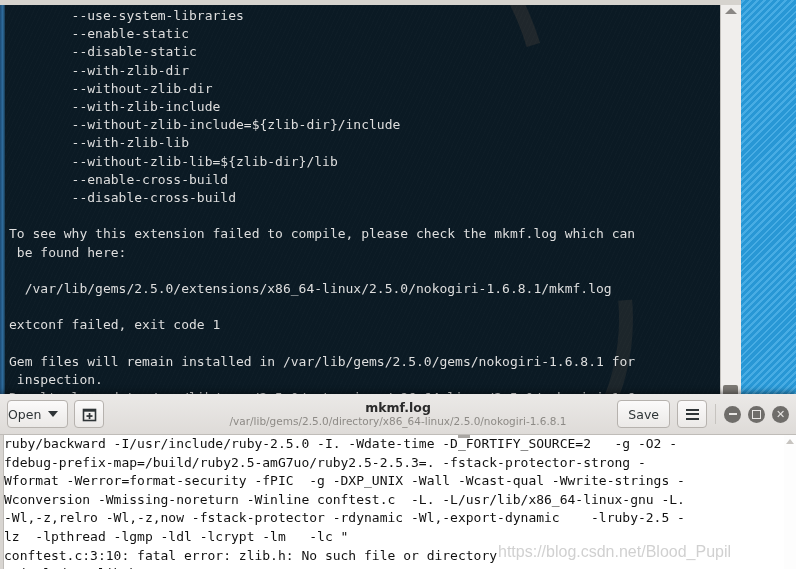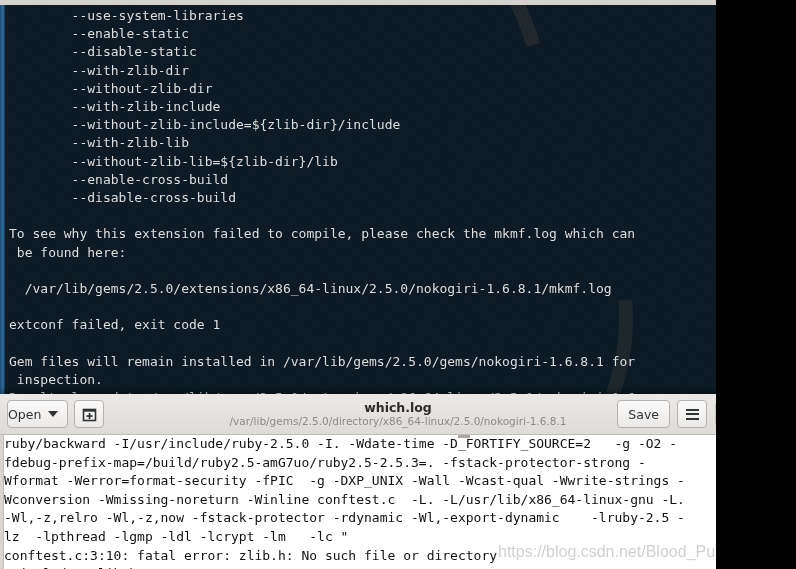--- a/index.html
+++ b/index.html
@@ -8,21 +8,21 @@
     background: #000;
   }
   body {
     width: 796px;
     height: 569px;
     overflow: hidden;
     font-family: "DejaVu Sans", sans-serif;
   }
   .screen {
     position: relative;
-    width: 716px;
+    width: 796px;
     height: 569px;
     overflow: hidden;
   }
 
   
   .desktop {
     position: absolute;
     inset: 0;
     background-color: #2a9fe0;
     background-image: repeating-linear-gradient(
@@ -328,21 +328,21 @@
           <svg class="newdoc-icon" width="15" height="15" viewBox="0 0 15 15">
             <rect x="1.5" y="2.5" width="12" height="11" fill="none" stroke="#2e3436" stroke-width="1.6"></rect>
             <rect x="1.5" y="2.5" width="12" height="2.2" fill="#2e3436"></rect>
             <rect x="6.7" y="6" width="1.7" height="6" fill="#2e3436"></rect>
             <rect x="4.5" y="8.2" width="6" height="1.7" fill="#2e3436"></rect>
           </svg>
         </div>
       </div>
 
       <div class="hb-title-wrap">
-        <div class="hb-title">which.log</div>
+        <div class="hb-title">mkmf.log</div>
         <div class="hb-subtitle">/var/lib/gems/2.5.0/directory/x86_64-linux/2.5.0/nokogiri-1.6.8.1</div>
       </div>
 
       <div class="hb-right">
         <div class="btn">
           <span>Save</span>
         </div>
         <div class="btn icon-only">
           <span class="hamburger">
             <span></span>

